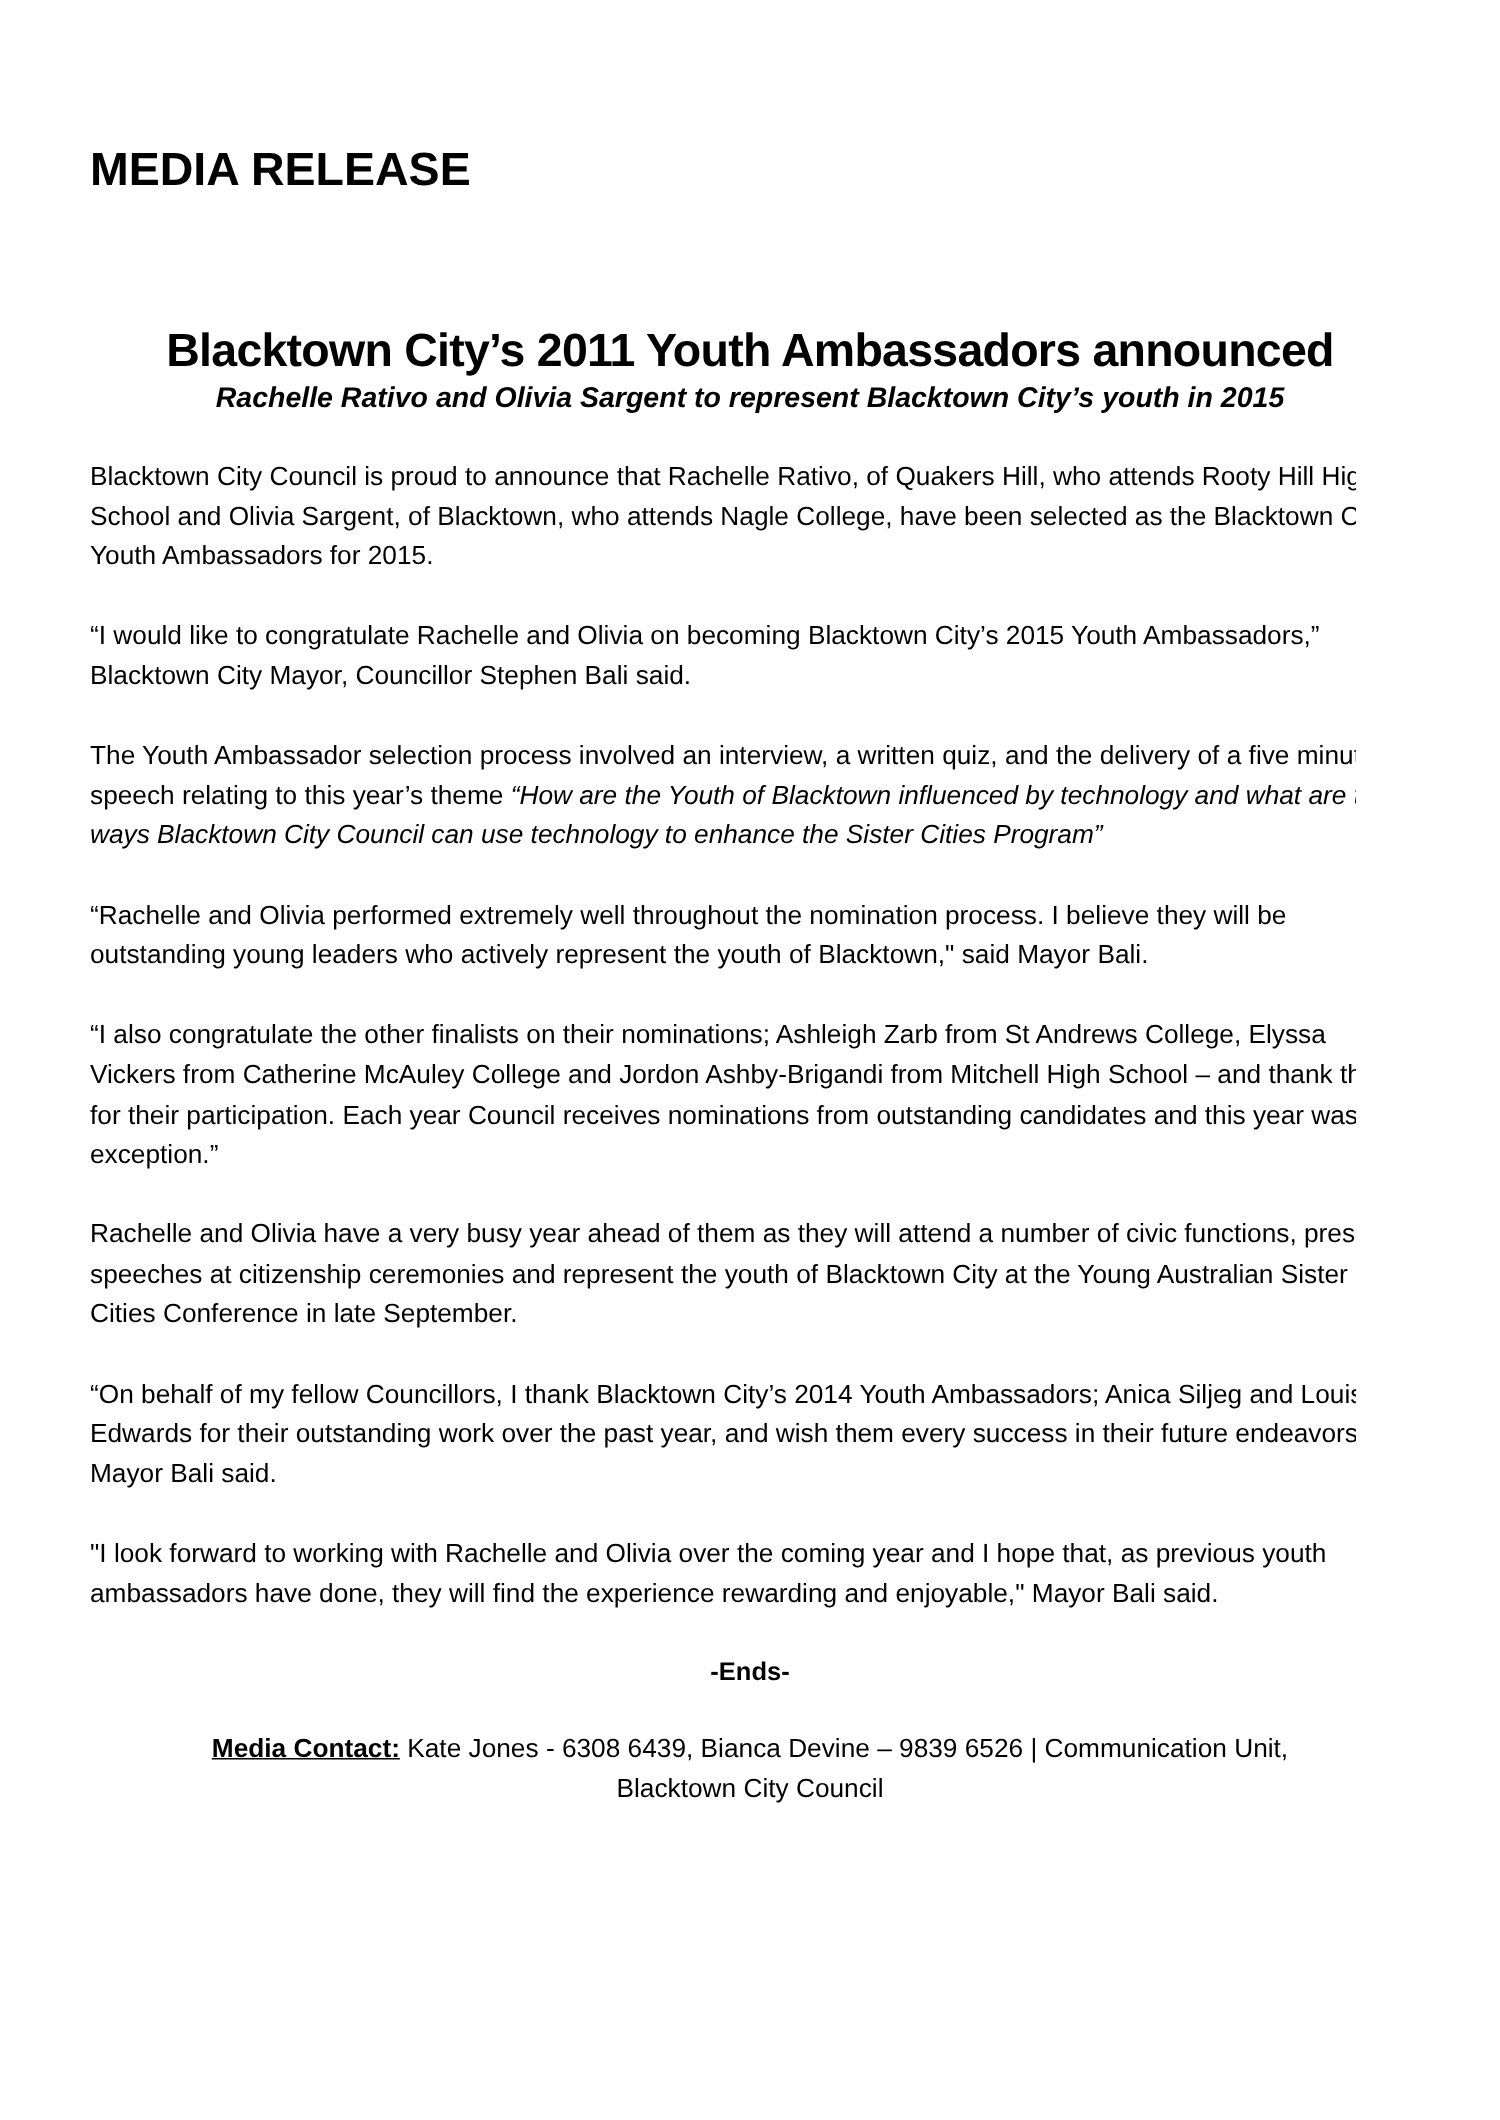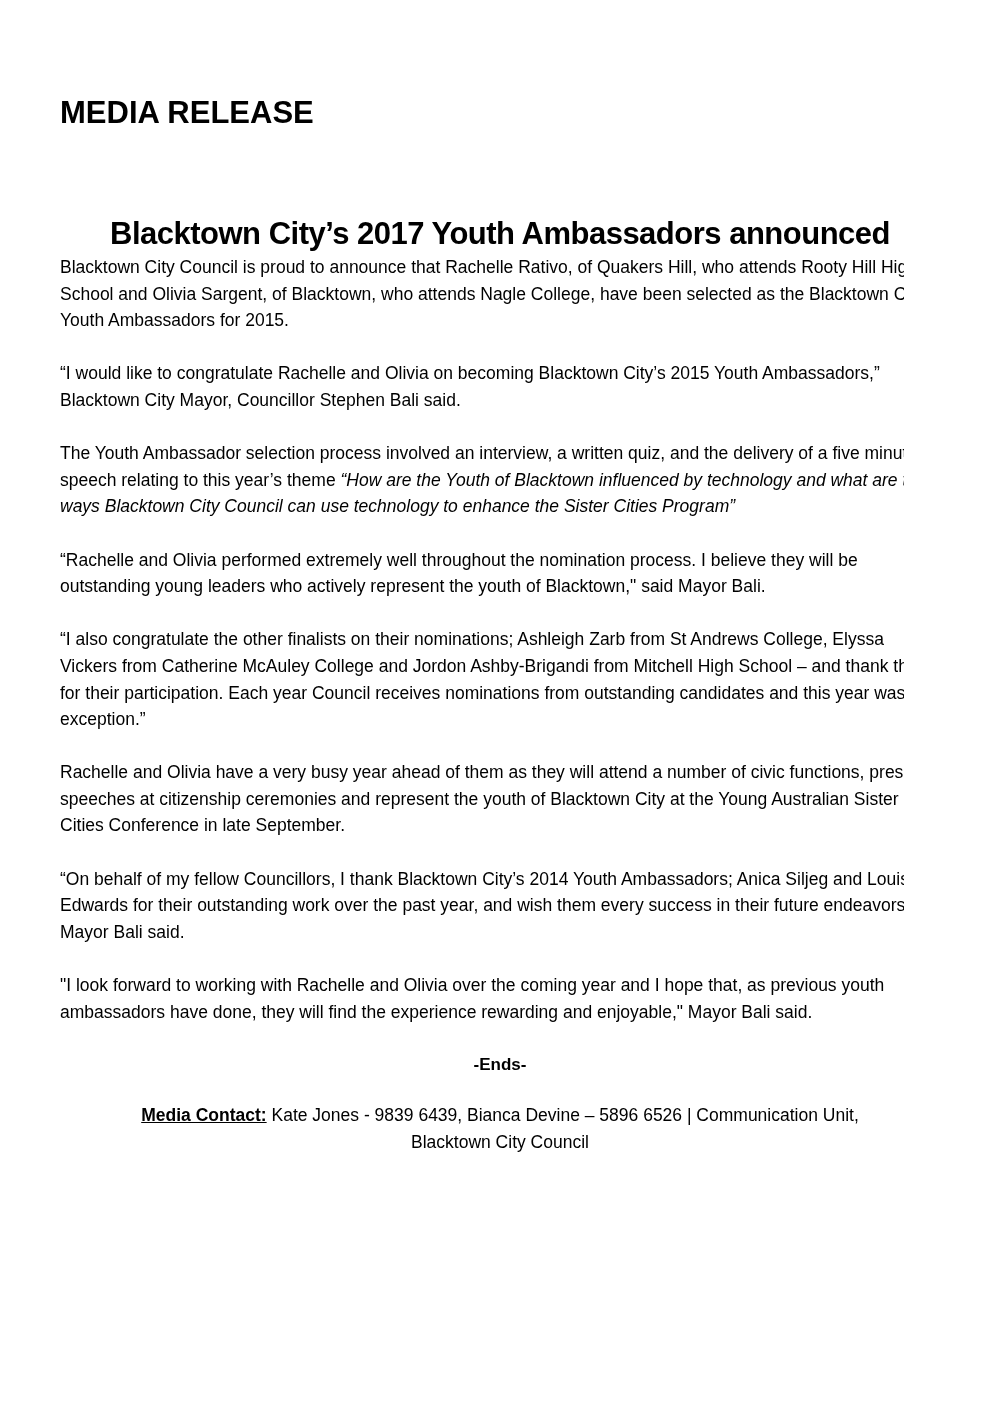--- a/index.html
+++ b/index.html
@@ -79,38 +79,39 @@
 </head>
 <body>
 
 <div class="page">
 
   <h1 class="media-release-title">MEDIA RELEASE</h1>
 
 
   <div class="content">
 
-    <h2 class="headline">Blacktown City’s 2017 Youth Ambassadors announced</h2>
+    <h2 class="headline">Blacktown City’s 2011 Youth Ambassadors announced</h2>
 
+    <div class="subheadline">Rachelle Rativo and Olivia Sargent to represent Blacktown City’s youth in 2015</div>
 
     <p class="body">Blacktown City Council is proud to announce that Rachelle Rativo, of Quakers Hill, who attends Rooty Hill High School and Olivia Sargent, of Blacktown, who attends Nagle College, have been selected as the Blacktown City Youth Ambassadors for 2015.</p>
 
 
     <p class="body">“I would like to congratulate Rachelle and Olivia on becoming Blacktown City’s 2015 Youth Ambassadors,” Blacktown City Mayor, Councillor Stephen Bali said.</p>
 
     <p class="body"><span>The Youth Ambassador selection process involved an interview, a written quiz, and the delivery of a five minute speech relating to this year’s theme </span><span class="italic">“How are the Youth of Blacktown influenced by technology and what are the ways Blacktown City Council can use technology to enhance the Sister Cities Program”</span></p>
 
     <p class="body">“Rachelle and Olivia performed extremely well throughout the nomination process. I believe they will be outstanding young leaders who actively represent the youth of Blacktown," said Mayor Bali.</p>
 
     <p class="body">“I also congratulate the other finalists on their nominations; Ashleigh Zarb from St Andrews College, Elyssa Vickers from Catherine McAuley College and Jordon Ashby-Brigandi from Mitchell High School – and thank them for their participation. Each year Council receives nominations from outstanding candidates and this year was no exception.”</p>
 
     <p class="body">Rachelle and Olivia have a very busy year ahead of them as they will attend a number of civic functions, present speeches at citizenship ceremonies and represent the youth of Blacktown City at the Young Australian Sister Cities Conference in late September.</p>
 
     <p class="body">“On behalf of my fellow Councillors, I thank Blacktown City’s 2014 Youth Ambassadors; Anica Siljeg and Louise Edwards for their outstanding work over the past year, and wish them every success in their future endeavors," Mayor Bali said.</p>
 
     <p class="body">"I look forward to working with Rachelle and Olivia over the coming year and I hope that, as previous youth ambassadors have done, they will find the experience rewarding and enjoyable," Mayor Bali said.</p>
 
     <p class="ends">-Ends-</p>
 
-    <p class="contact"><span class="contact-label">Media Contact:</span><span> Kate Jones - 9839 6439, Bianca Devine – 5896 6526 | Communication Unit,</span><br><span>Blacktown City Council</span></p>
+    <p class="contact"><span class="contact-label">Media Contact:</span><span> Kate Jones - 6308 6439, Bianca Devine – 9839 6526 | Communication Unit,</span><br><span>Blacktown City Council</span></p>
 
   </div>
 </div>
 
 </body></html>

